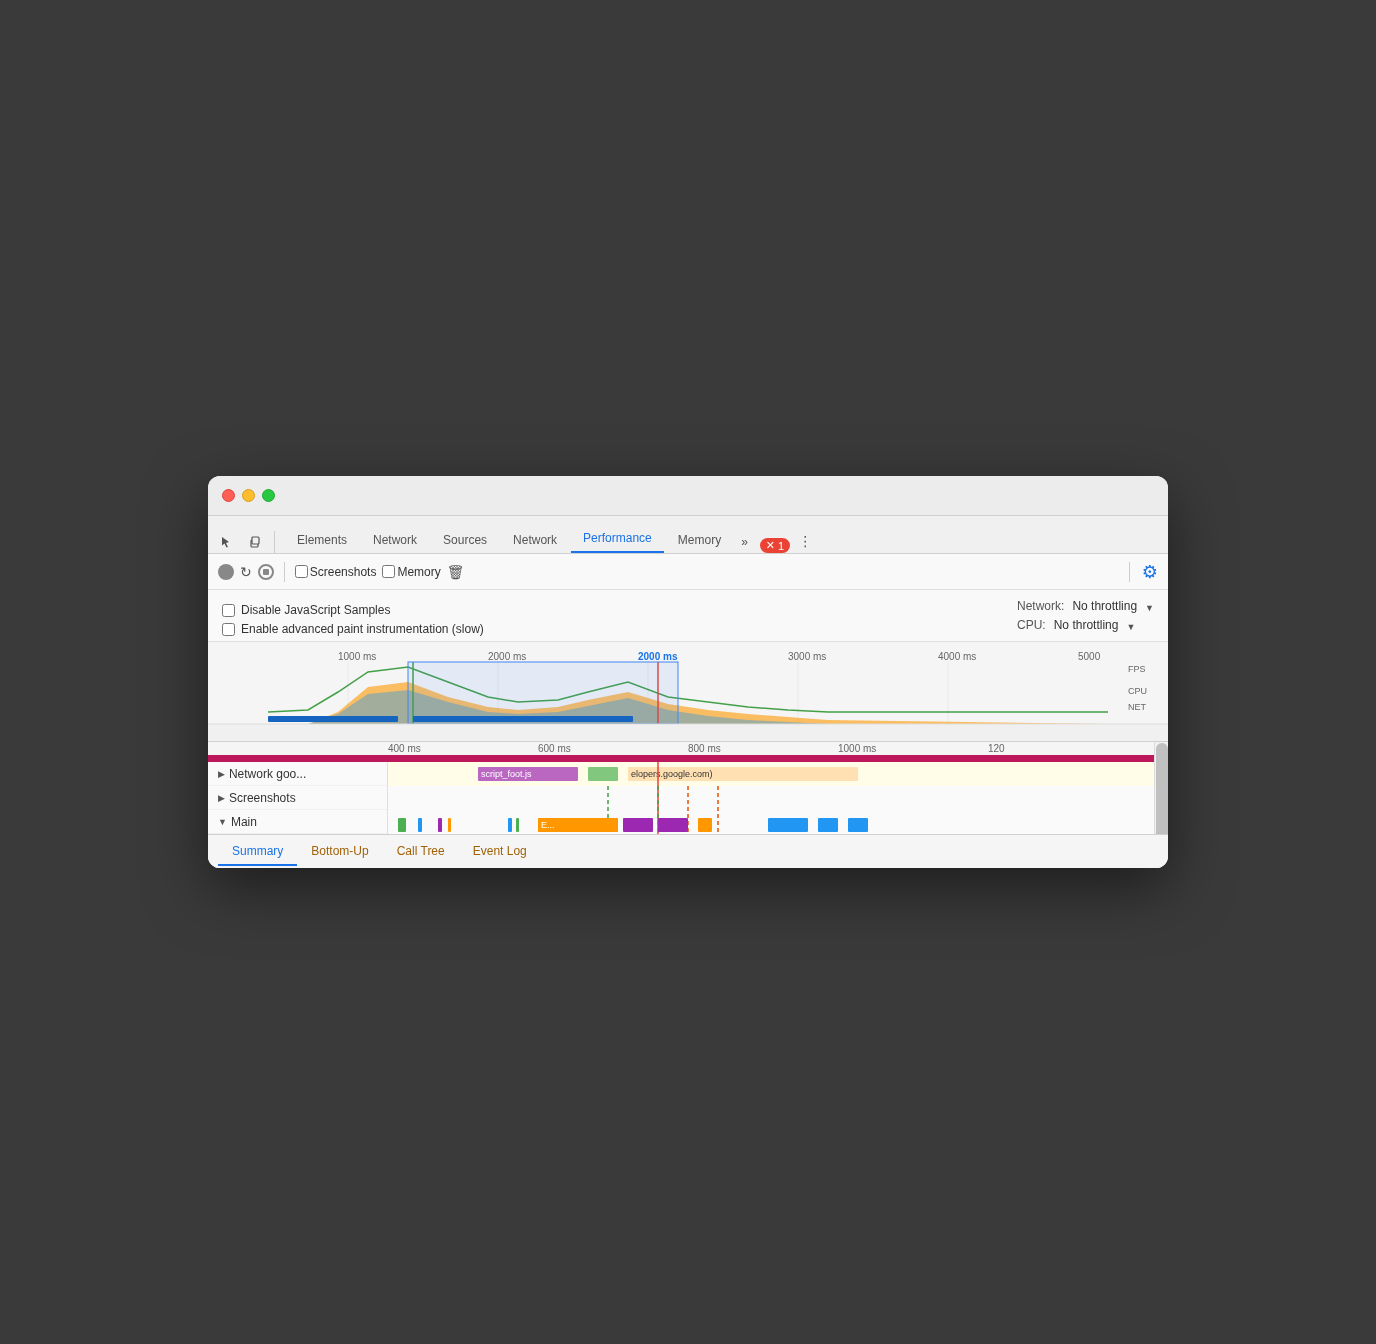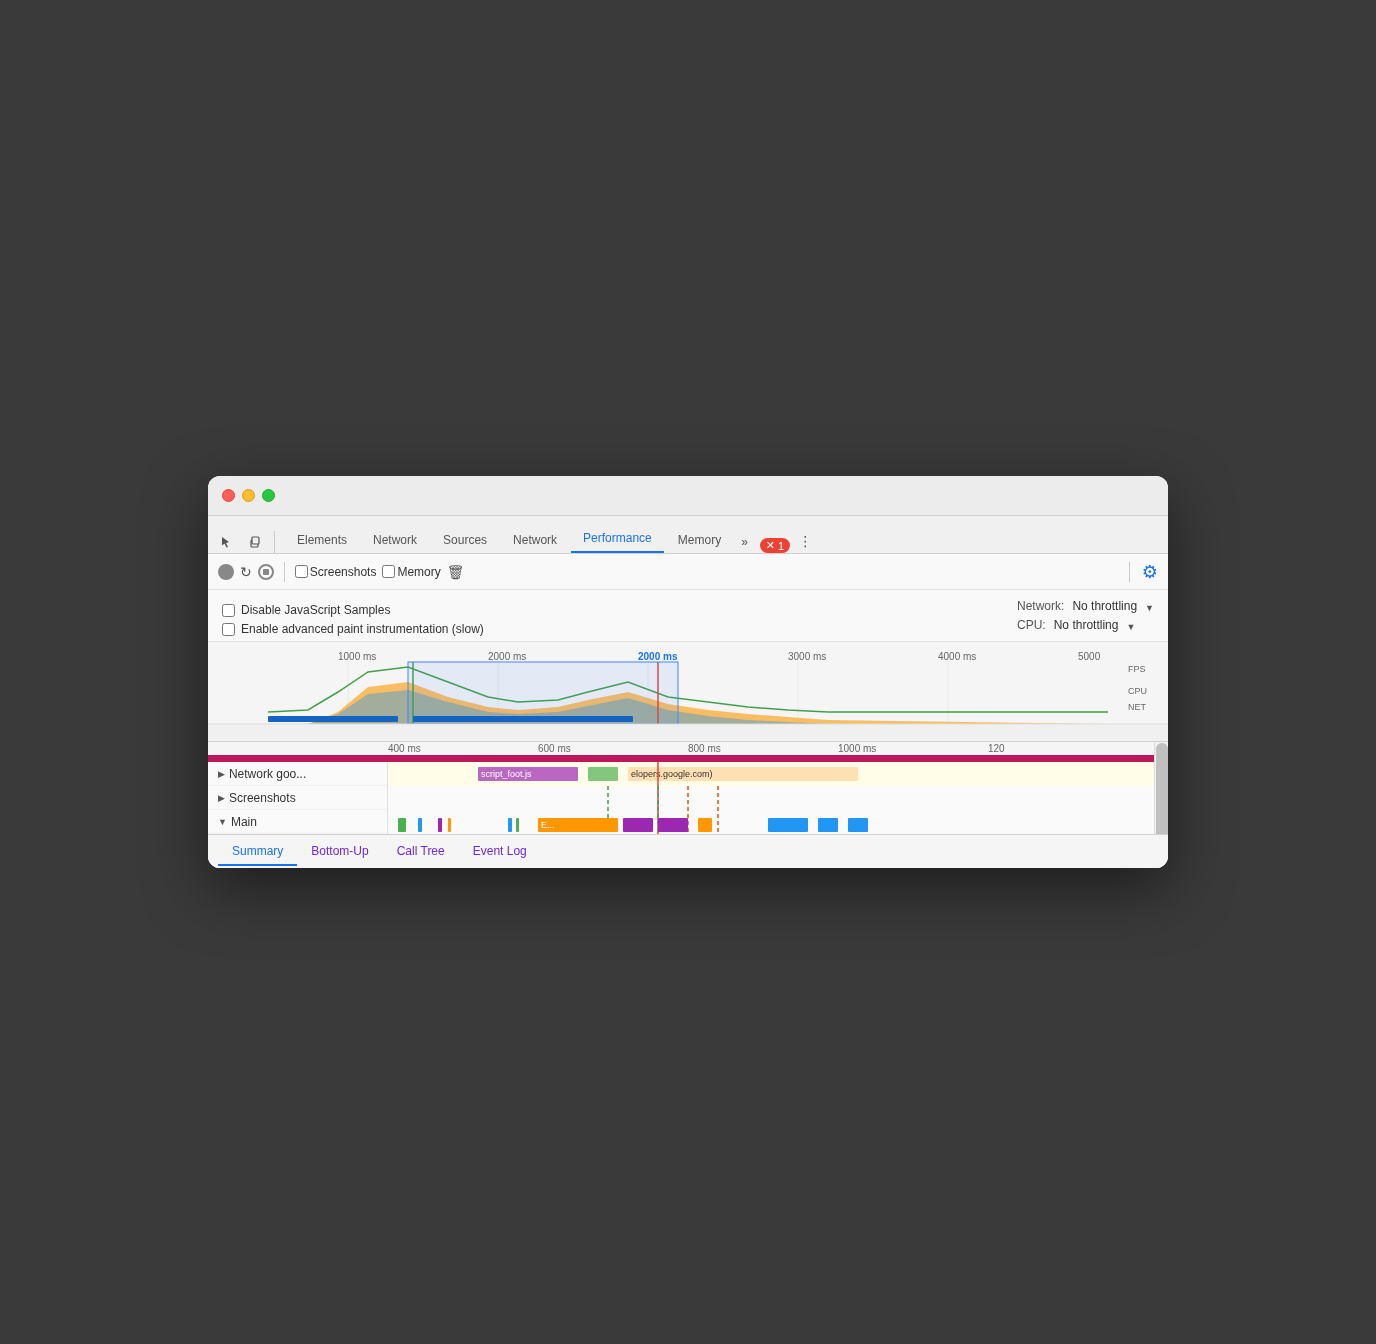--- a/index.html
+++ b/index.html
@@ -303,21 +303,21 @@
       border-top: 1px solid #d0d0d0;
       background: #f5f5f5;
       display: flex;
       align-items: center;
       padding: 0 10px;
       min-height: 34px;
     }
     .bottom-tab {
       padding: 6px 14px;
       font-size: 12px;
-      color: #6d28d9;
+      color: #a16207;
       cursor: pointer;
       border-bottom: 2px solid transparent;
     }
     .bottom-tab.active {
       color: #1a73e8;
       border-bottom: 2px solid #1a73e8;
     }
     
     .scrollbar {
       position: absolute;

